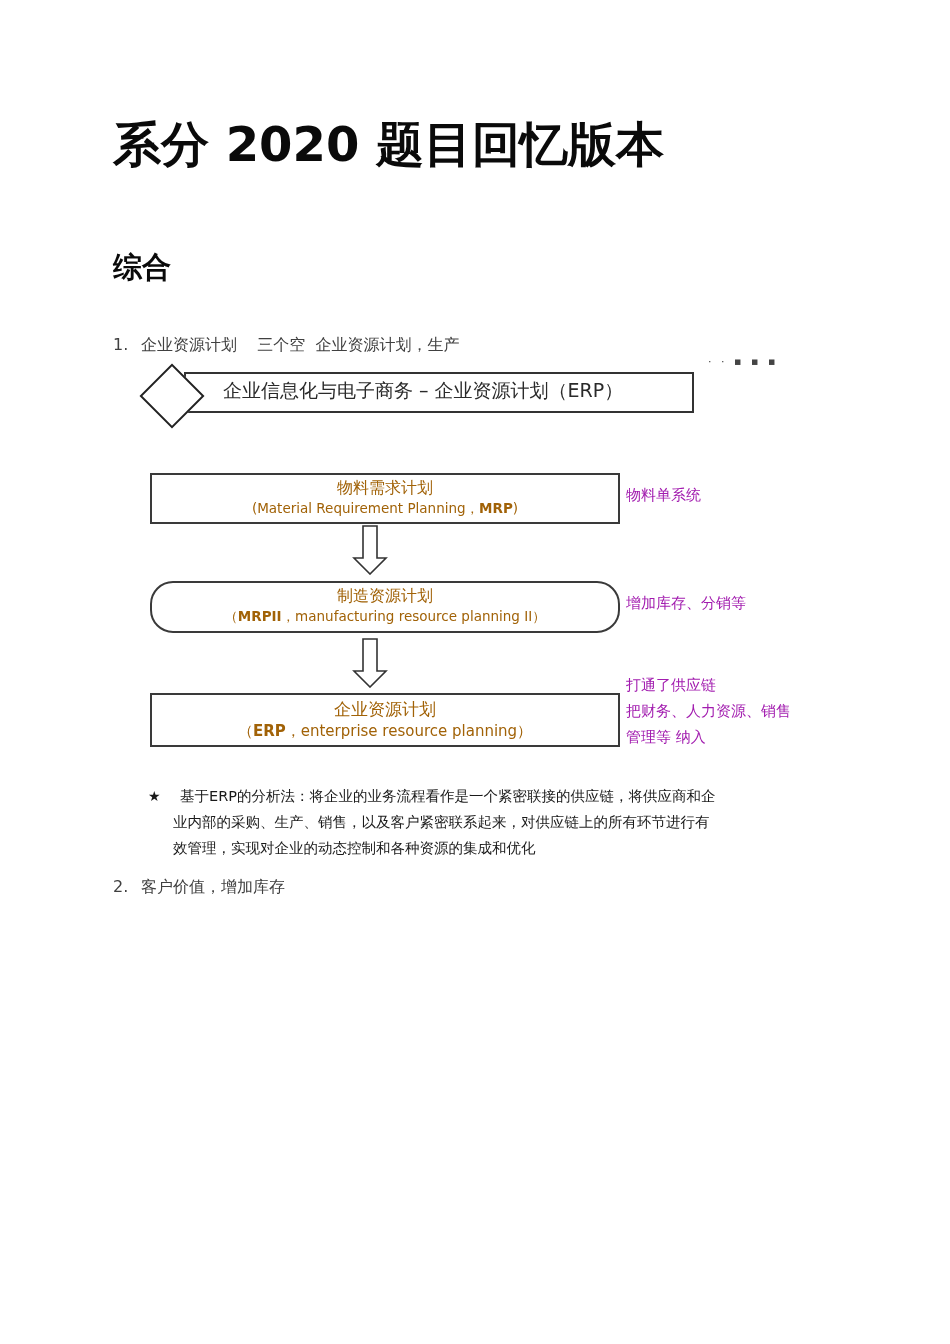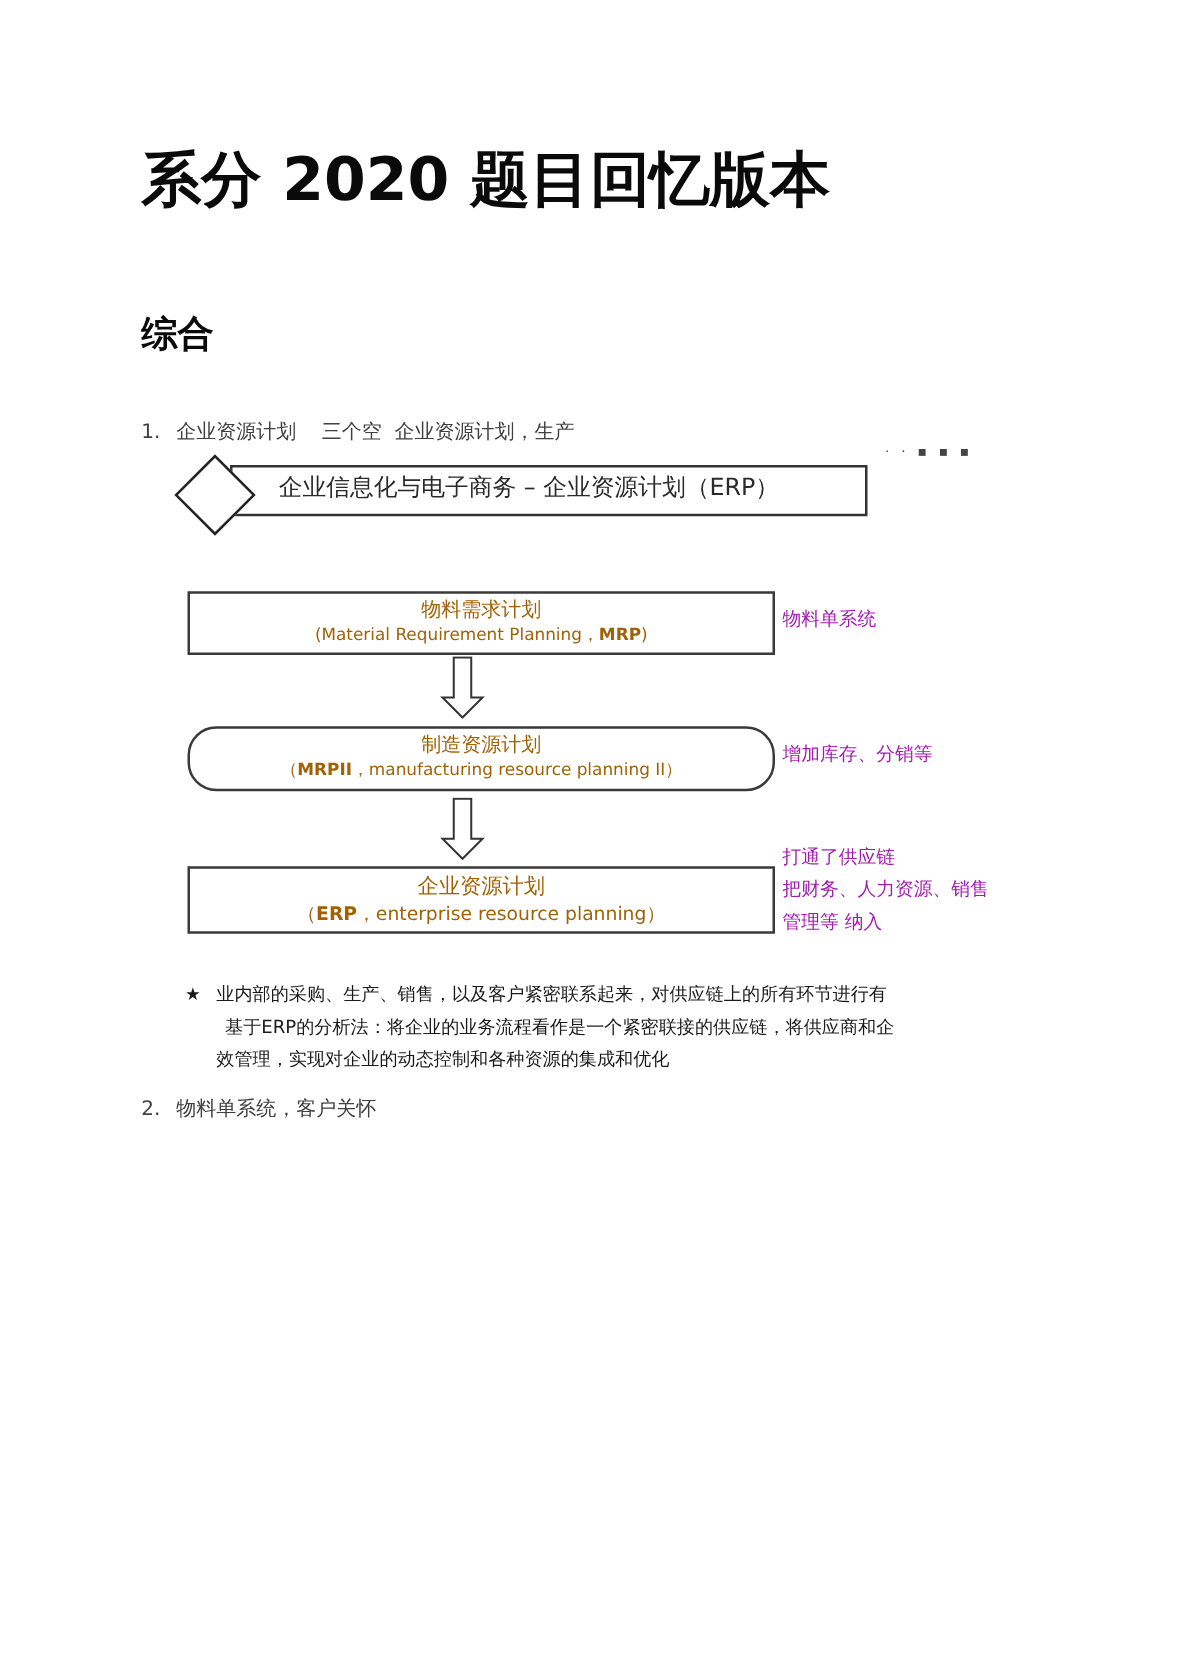--- a/index.html
+++ b/index.html
@@ -99,21 +99,21 @@
   </div>
   <div class="note" id="note3">
     <div>打通了供应链</div>
     <div>把财务、人力资源、销售</div>
     <div>管理等 纳入</div>
   </div>
 
   <div class="star-note">
     <div class="band"></div>
     <span class="star">★</span>
+    <span class="line first">基于ERP的分析法：将企业的业务流程看作是一个紧密联接的供应链，将供应商和企</span>
     <span class="line">业内部的采购、生产、销售，以及客户紧密联系起来，对供应链上的所有环节进行有</span>
-    <span class="line first">基于ERP的分析法：将企业的业务流程看作是一个紧密联接的供应链，将供应商和企</span>
     <span class="line">效管理，实现对企业的动态控制和各种资源的集成和优化</span>
   </div>
 </div>
 
 <div class="li" id="li2">
-  <span class="num">2.</span><span>物料单系统，客户关怀</span>
+  <span class="num">2.</span><span>客户价值，增加库存</span>
 </div>
 
 </body></html>

